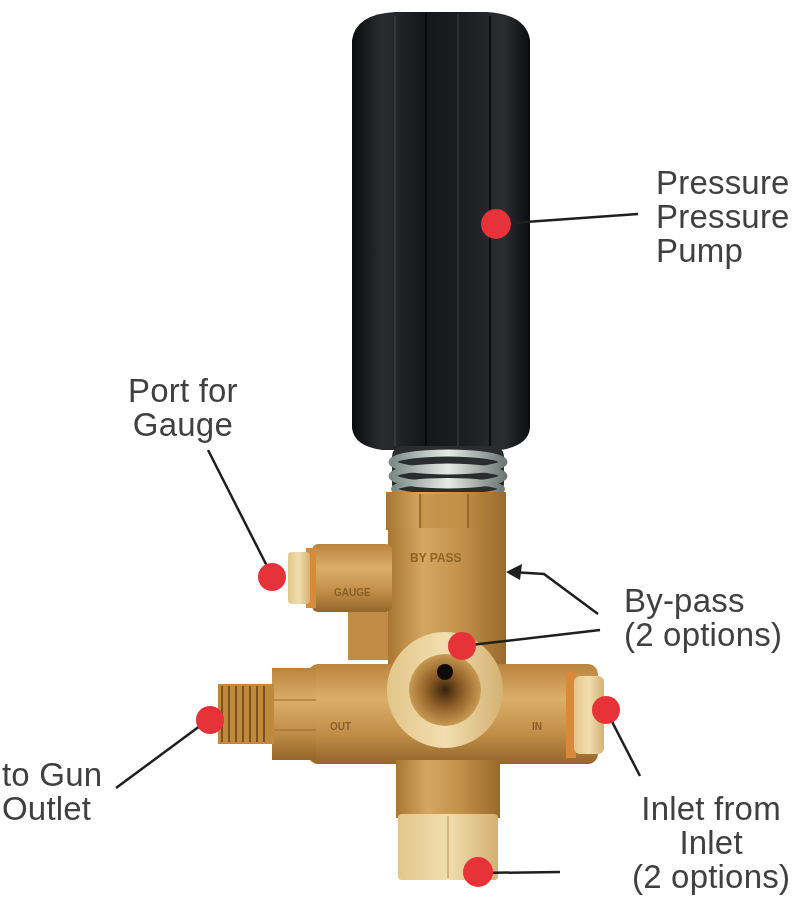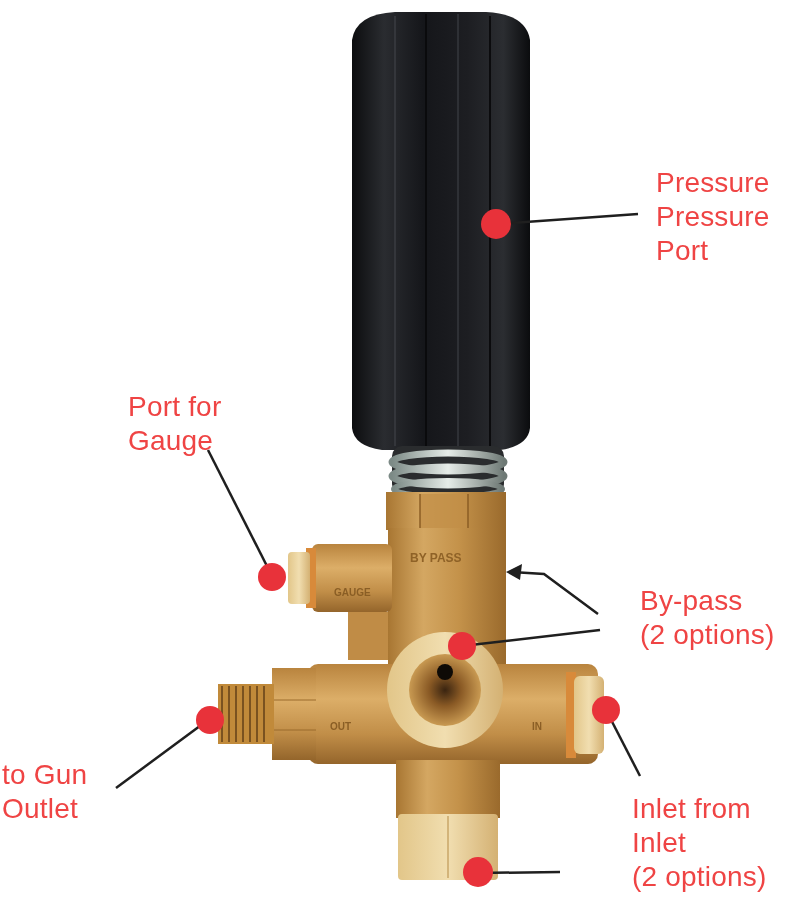--- a/index.html
+++ b/index.html
@@ -1,20 +1,20 @@
 <!DOCTYPE html>
 <html><head>
 <meta charset="utf-8">
 <style>
   html, body { margin: 0; padding: 0; background: #ffffff; }
   body { width: 800px; height: 897px; position: relative; overflow: hidden;
          font-family: "Liberation Sans", sans-serif; color: #2b2b2b; }
   .stage { position: absolute; left: 0; top: 0; width: 800px; height: 897px; }
   svg.art { position: absolute; left: 0; top: 0; }
-  .label { position: absolute; font-size: 28px; line-height: 34px; color: #ef4444; letter-spacing: 0.2px; }
+  .label { position: absolute; font-size: 33px; line-height: 34px; color: #404040; letter-spacing: 0.2px; }
   .label span { display: block; white-space: nowrap; }
 </style>
 </head>
 <body>
 
 <div class="stage">
 
   <svg class="art" width="800" height="897" viewBox="0 0 800 897">
     <defs>
       <linearGradient id="knobGrad" x1="0" x2="1" y1="0" y2="0">
@@ -140,37 +140,37 @@
       <circle cx="462" cy="646" r="14"></circle>
       <circle cx="210" cy="720" r="14"></circle>
       <circle cx="606" cy="710" r="14"></circle>
       <circle cx="478" cy="872" r="15"></circle>
     </g>
   </svg>
 
   <div class="label" style="left:656px; top:166px;">
     <span>Pressure</span>
     <span>Pressure</span>
-    <span>Port</span>
+    <span>Pump</span>
   </div>
 
-  <div class="label" style="left:128px; top:390px;">
+  <div class="label" style="left:128px; top:374px;text-align:center;">
     <span>Port for</span>
     <span>Gauge</span>
   </div>
 
-  <div class="label" style="left:624px; top:584px;margin-left:16px;">
+  <div class="label" style="left:624px; top:584px;">
     <span>By-pass</span>
     <span>(2 options)</span>
   </div>
 
   <div class="label" style="left:2px; top:758px;">
     <span>to Gun</span>
     <span>Outlet</span>
   </div>
 
-  <div class="label" style="left:632px; top:792px;">
+  <div class="label" style="left:632px; top:792px;text-align:center;">
     <span>Inlet from</span>
     <span>Inlet</span>
     <span>(2 options)</span>
   </div>
 
 </div>
 
 </body></html>

